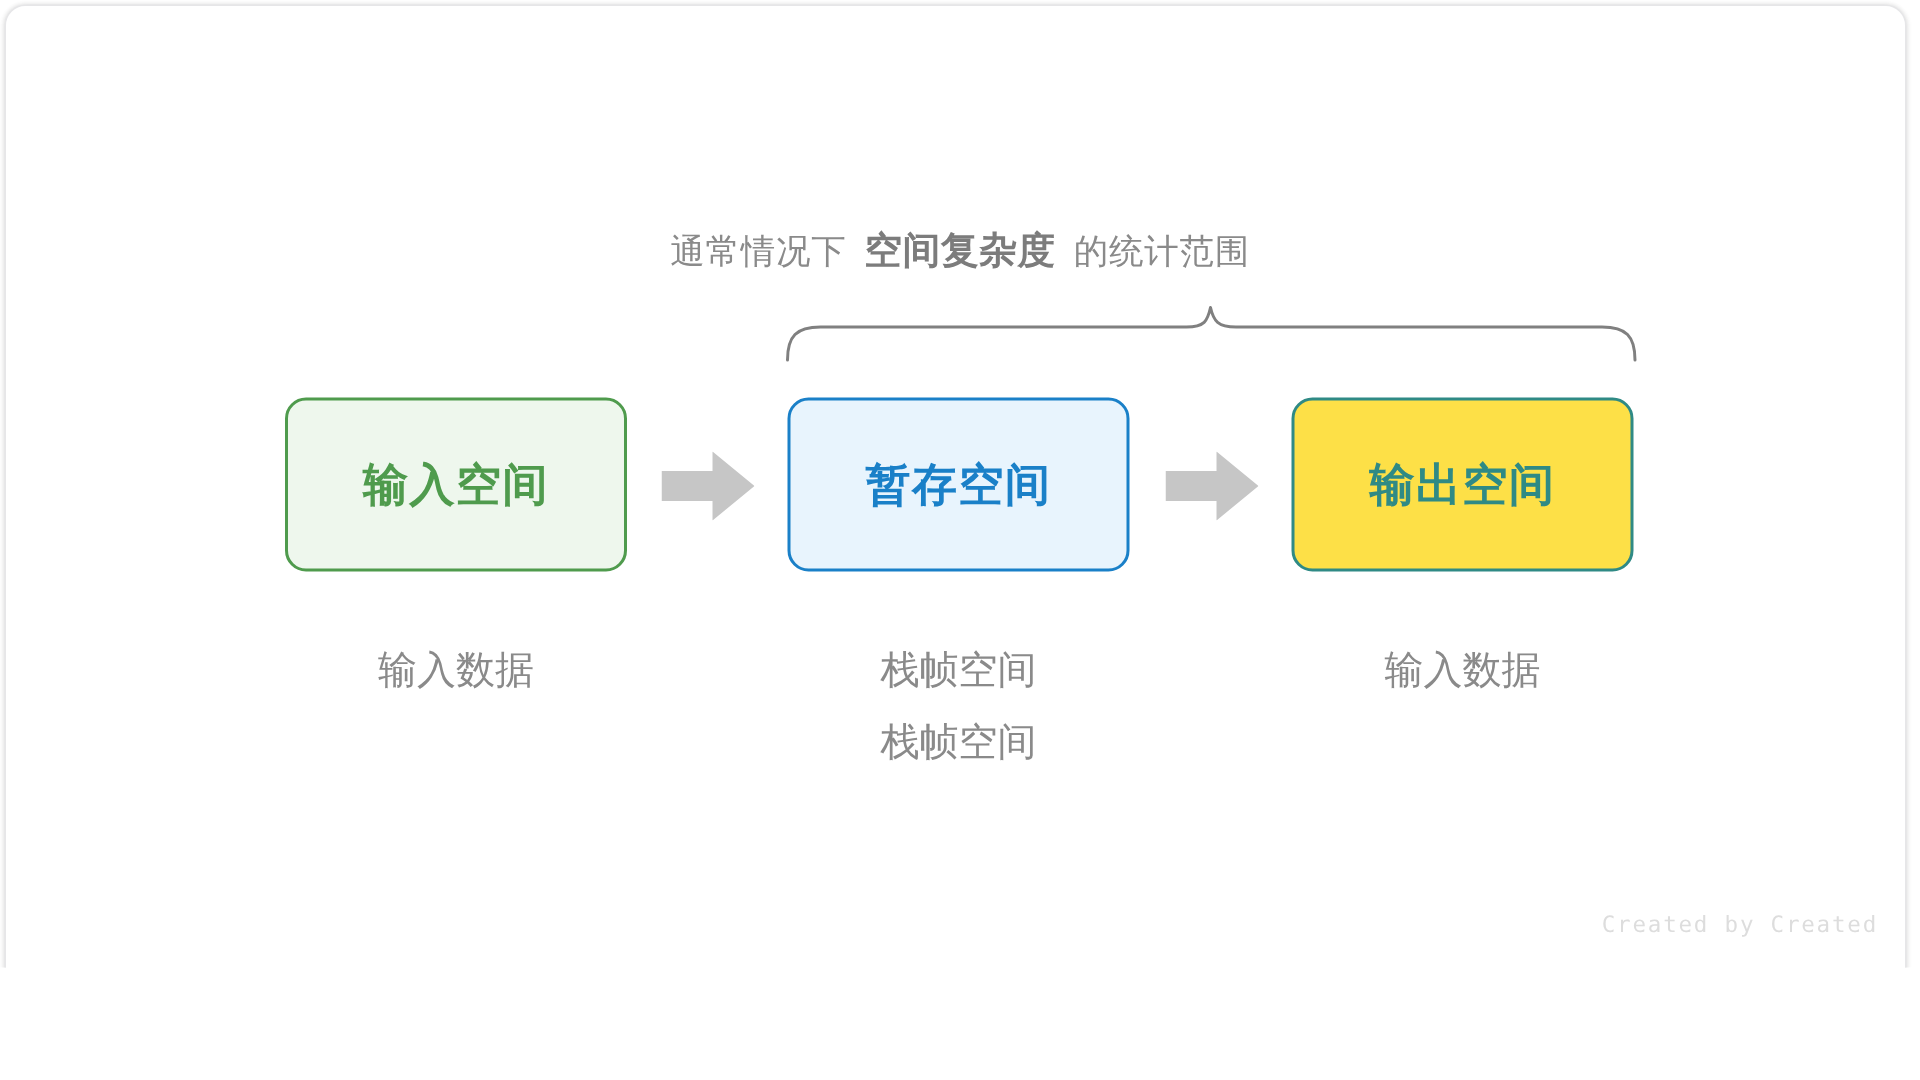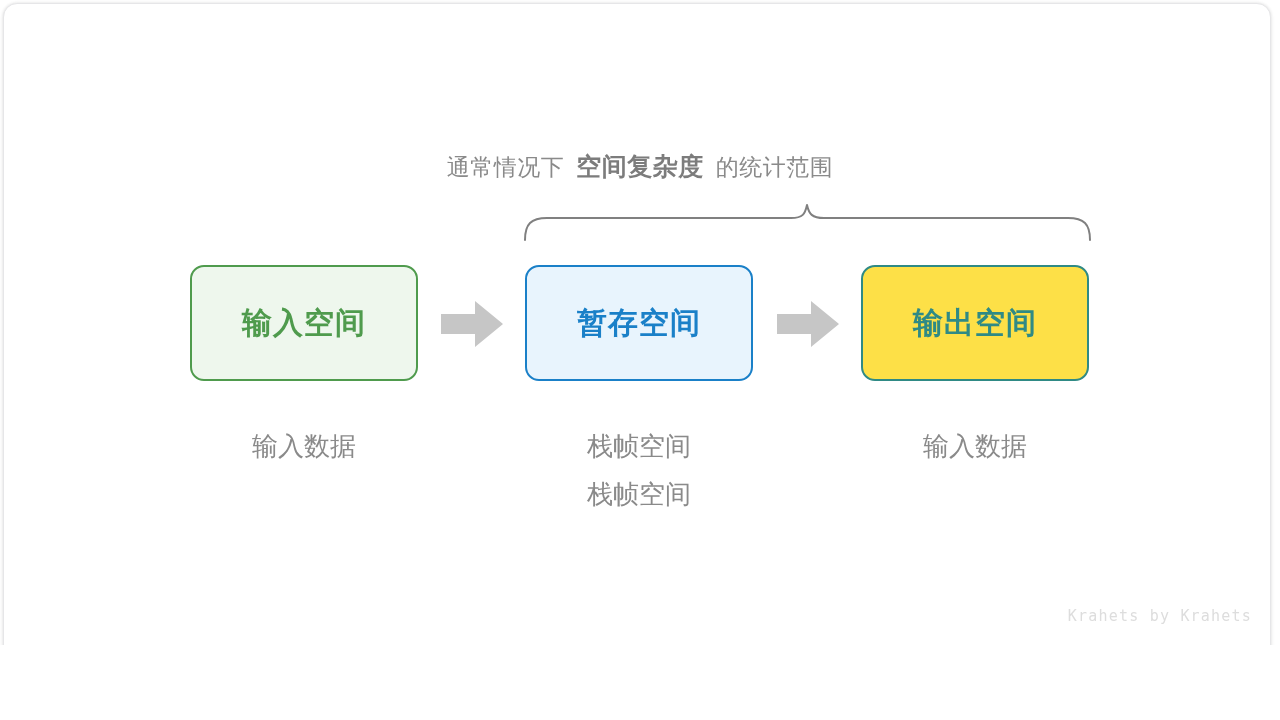--- a/index.html
+++ b/index.html
@@ -182,15 +182,15 @@
     <span class="line">输入数据</span>
   </div>
   <div class="box-caption cap-temp">
     <span class="line">栈帧空间</span>
     <span class="line">栈帧空间</span>
   </div>
   <div class="box-caption cap-output">
     <span class="line">输入数据</span>
   </div>
 
-  <div class="watermark">Krahets by Krahets</div>
+  <div class="watermark">Created by Created</div>
 
 </div>
 
 </body></html>

